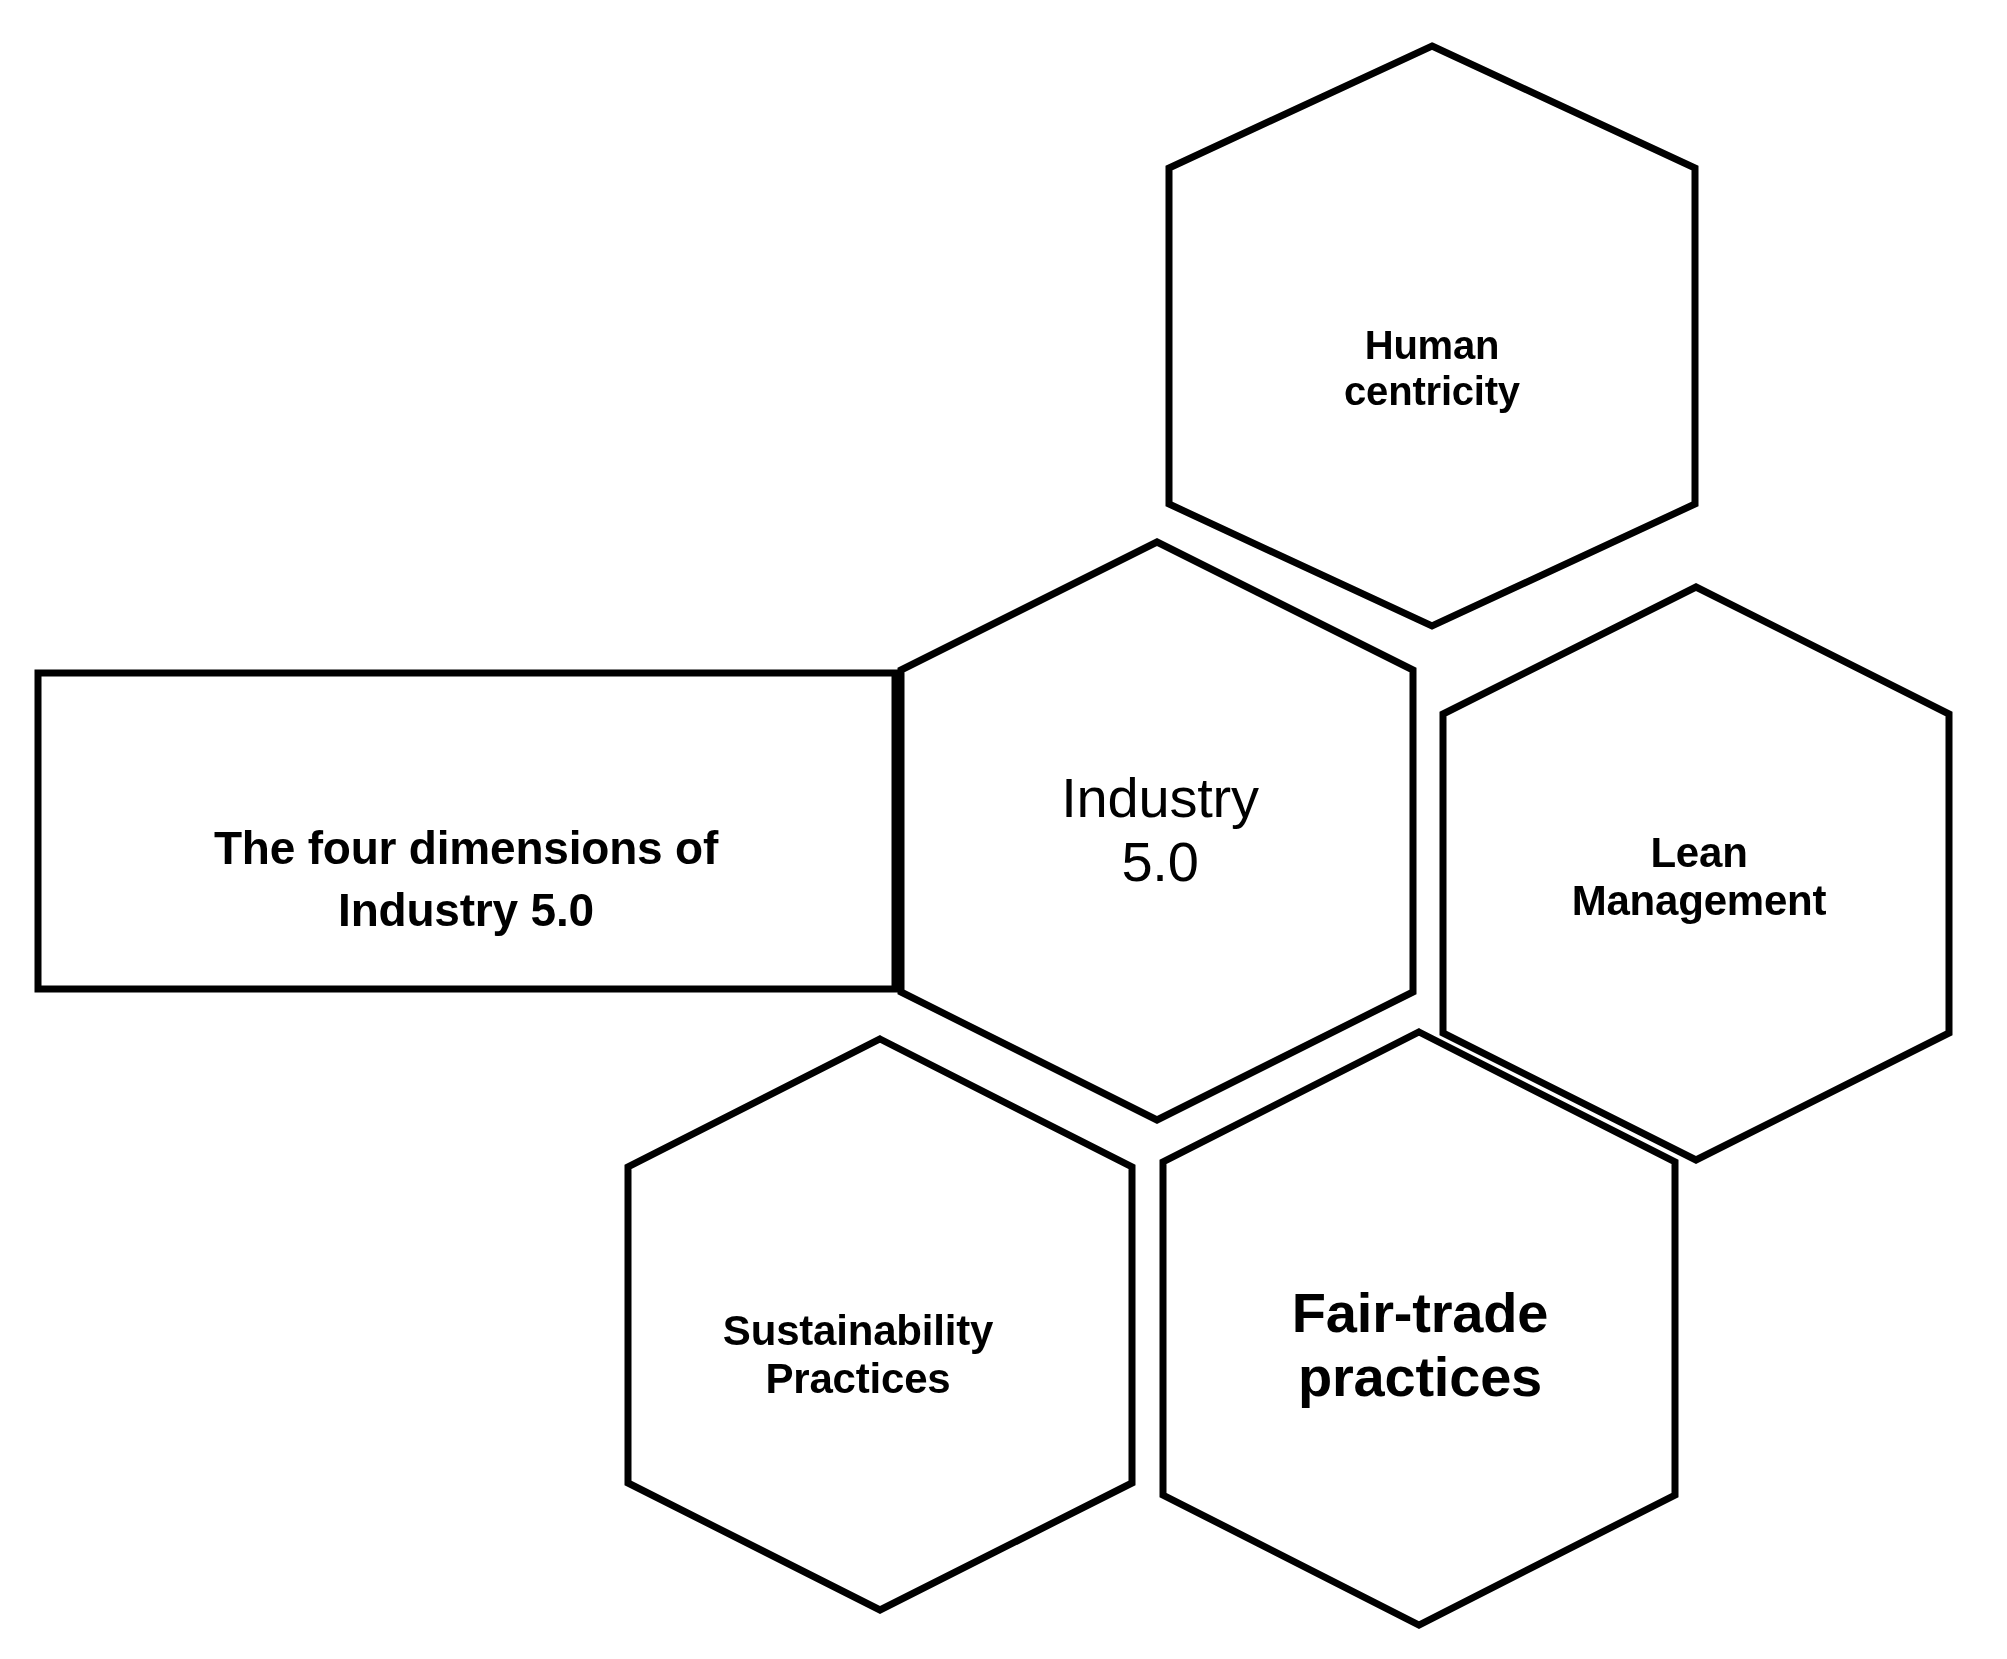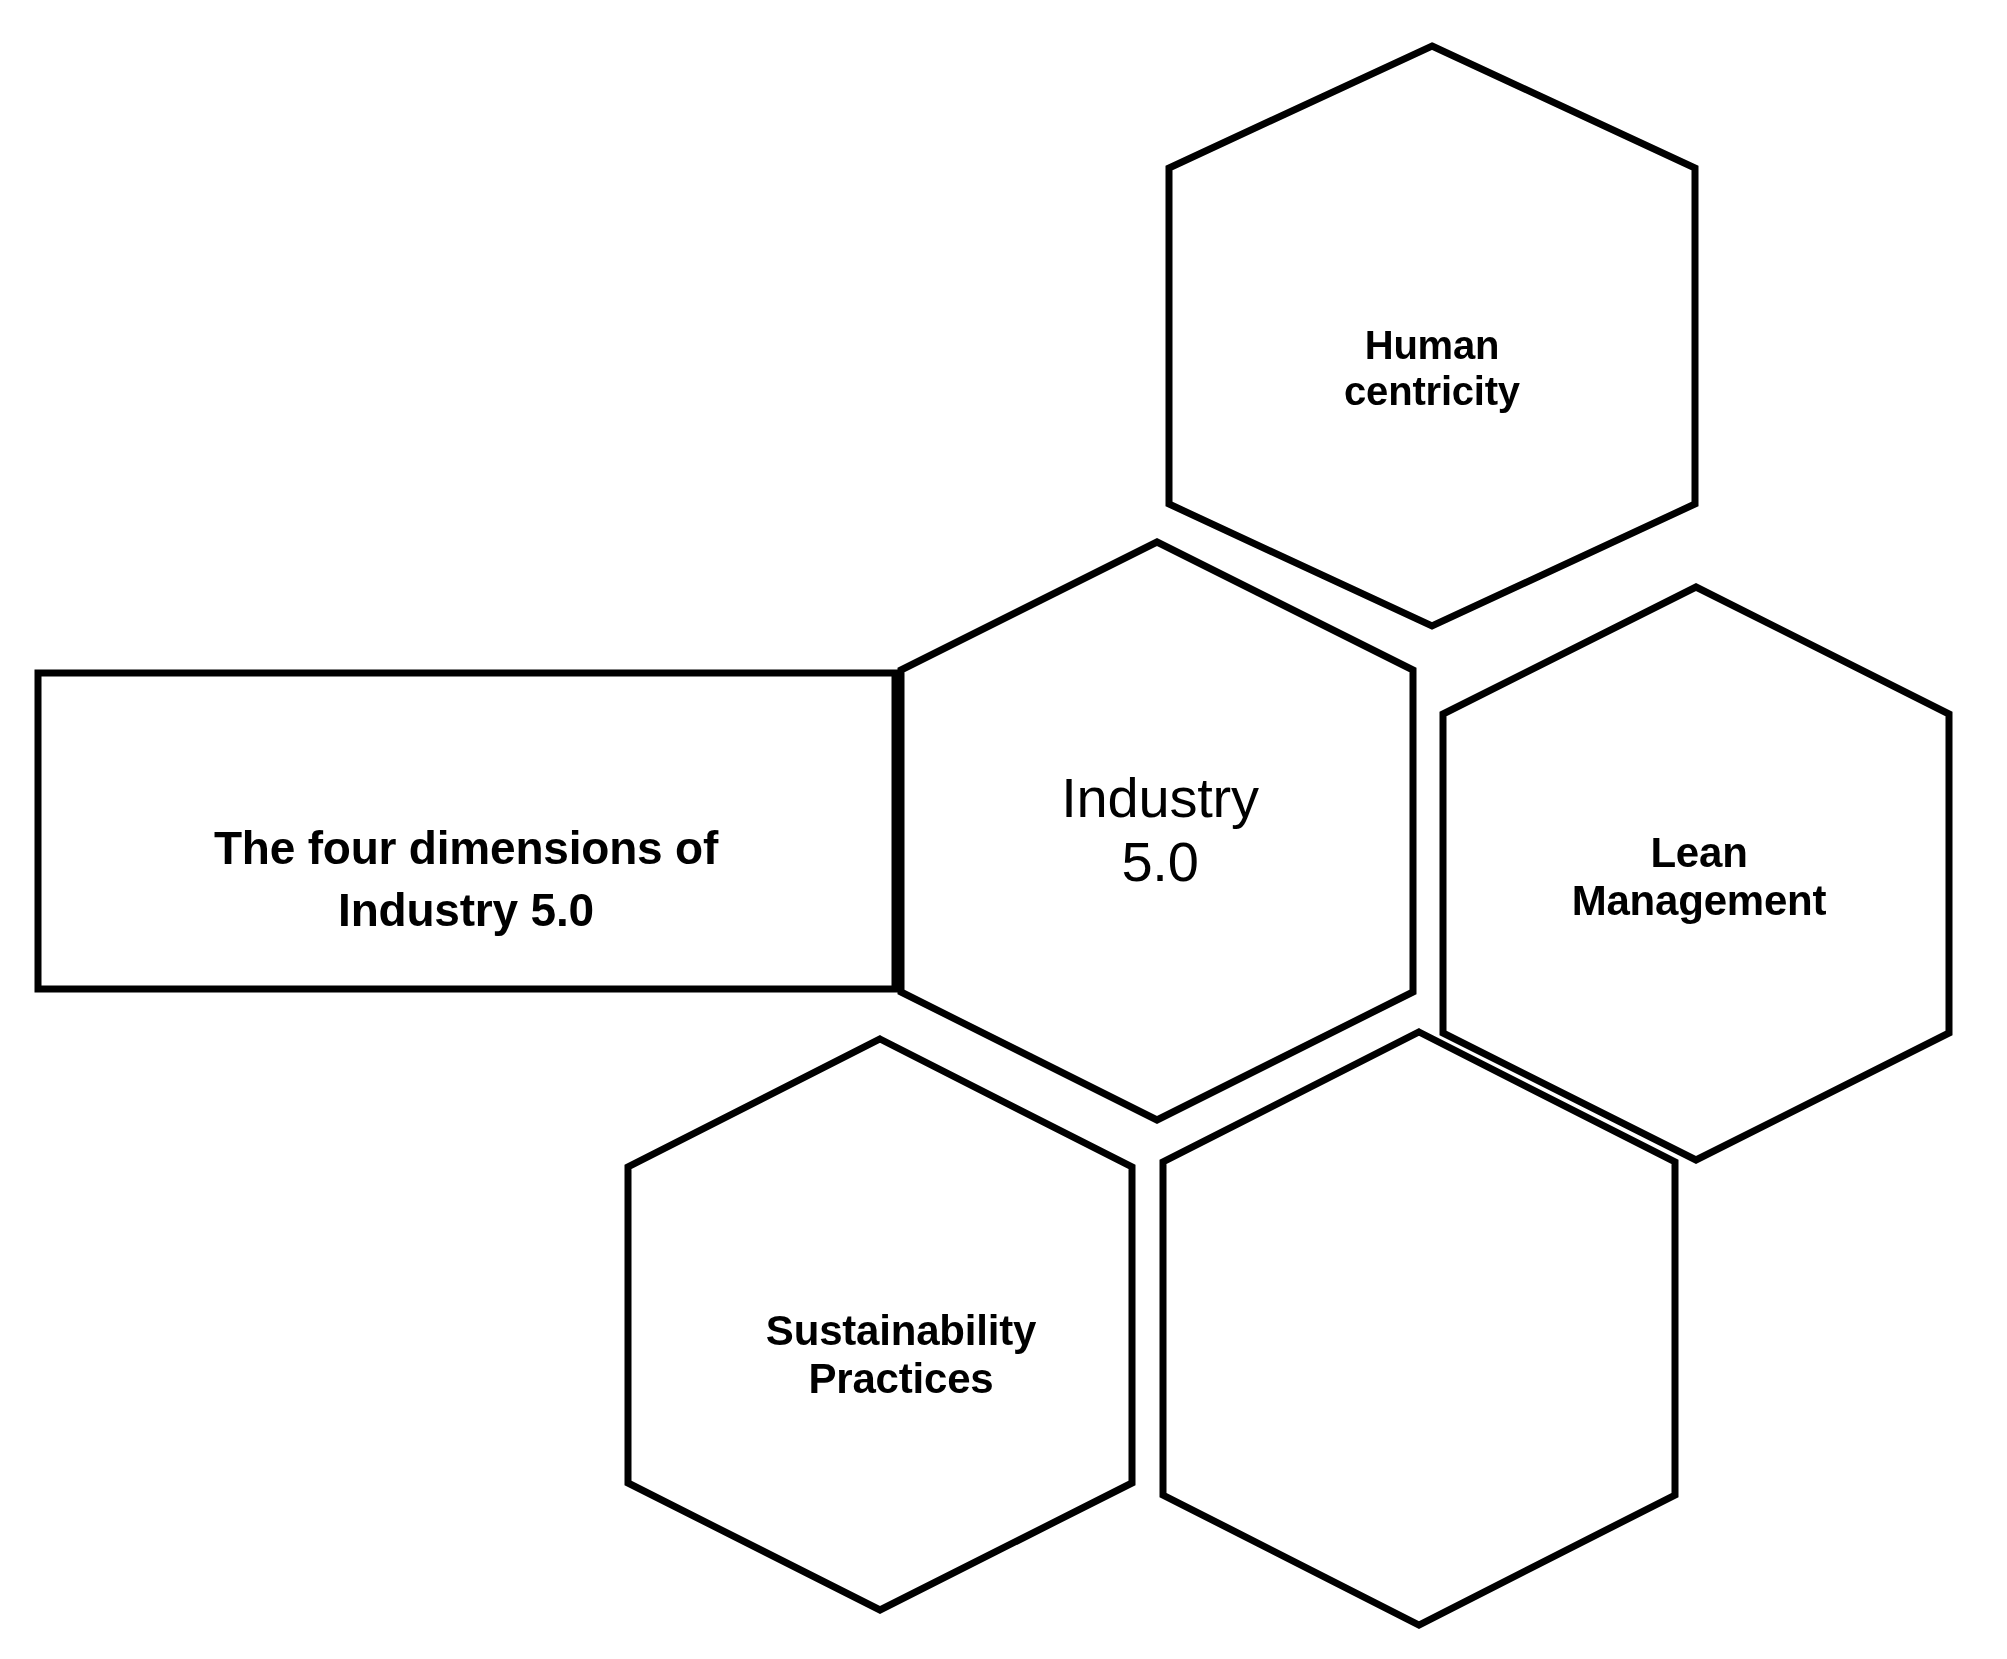--- a/index.html
+++ b/index.html
@@ -100,17 +100,19 @@
 
   <div class="node-text t-human" style="left:1432px; top:330px; width:500px;">Human
 centricity</div>
 
   <div class="node-text t-center" style="left:1160px; top:830px; width:460px;">Industry
 5.0</div>
 
   <div class="node-text t-lean" style="left:1699px; top:845px; width:470px;">Lean
 Management</div>
 
-  <div class="node-text t-sustain" style="left:901px; top:1355px; width:470px;">Sustainability
+  <div class="node-text t-sustain" style="left:858px; top:1355px; width:470px;">Sustainability
 Practices</div>
 
+  <div class="node-text t-fair" style="left:1420px; top:1345px; width:470px;">Fair-trade
+practices</div>
 
 </div>
 
 </body></html>

